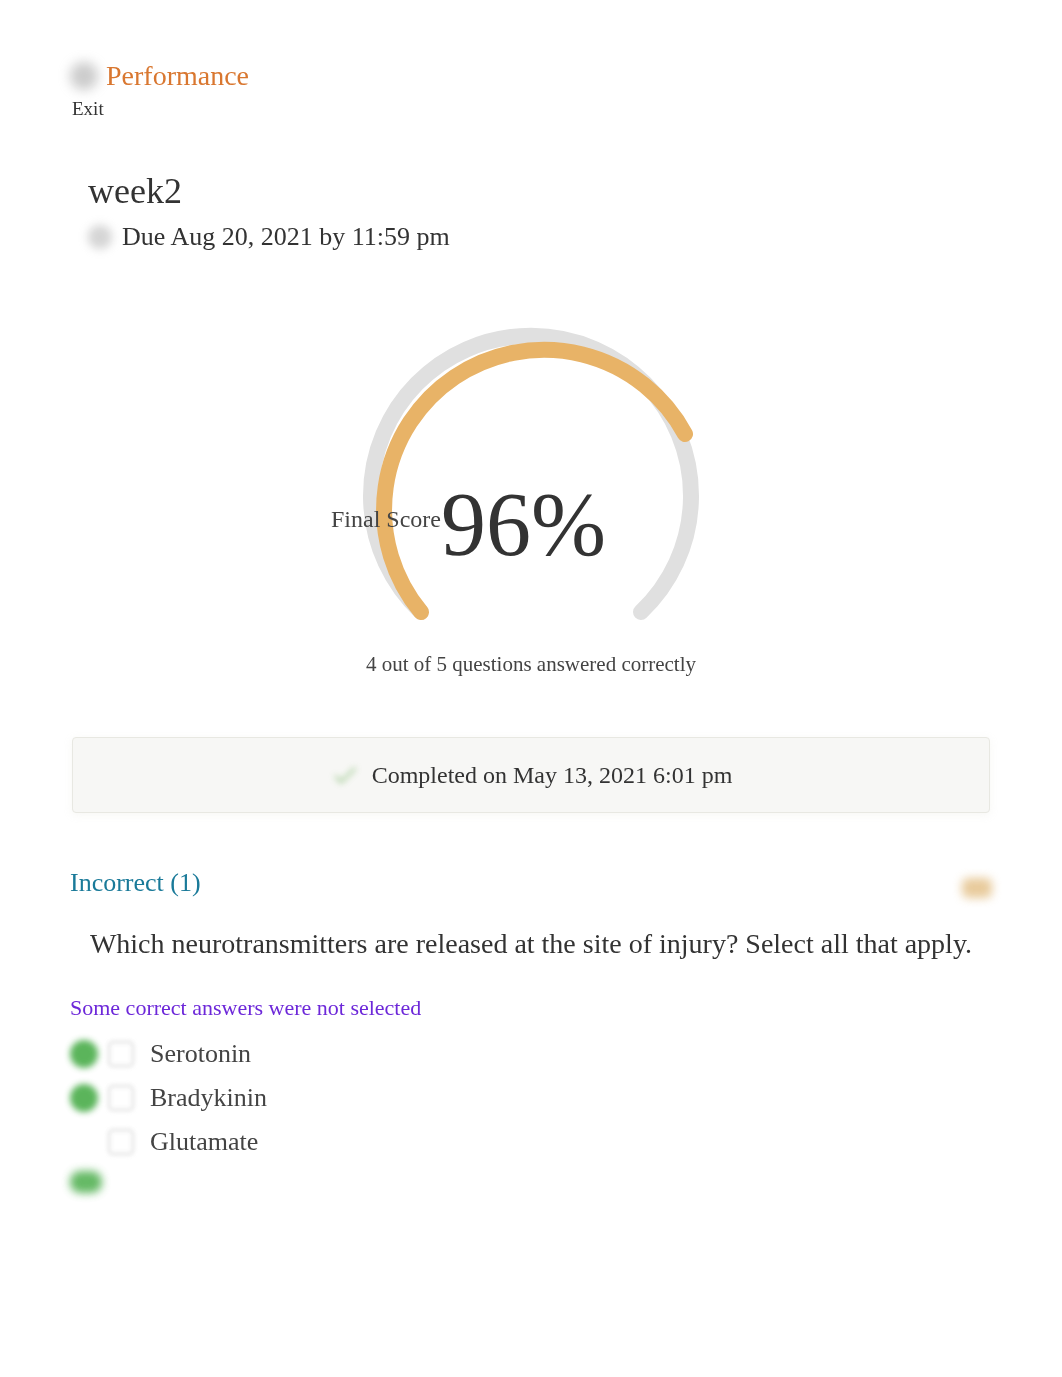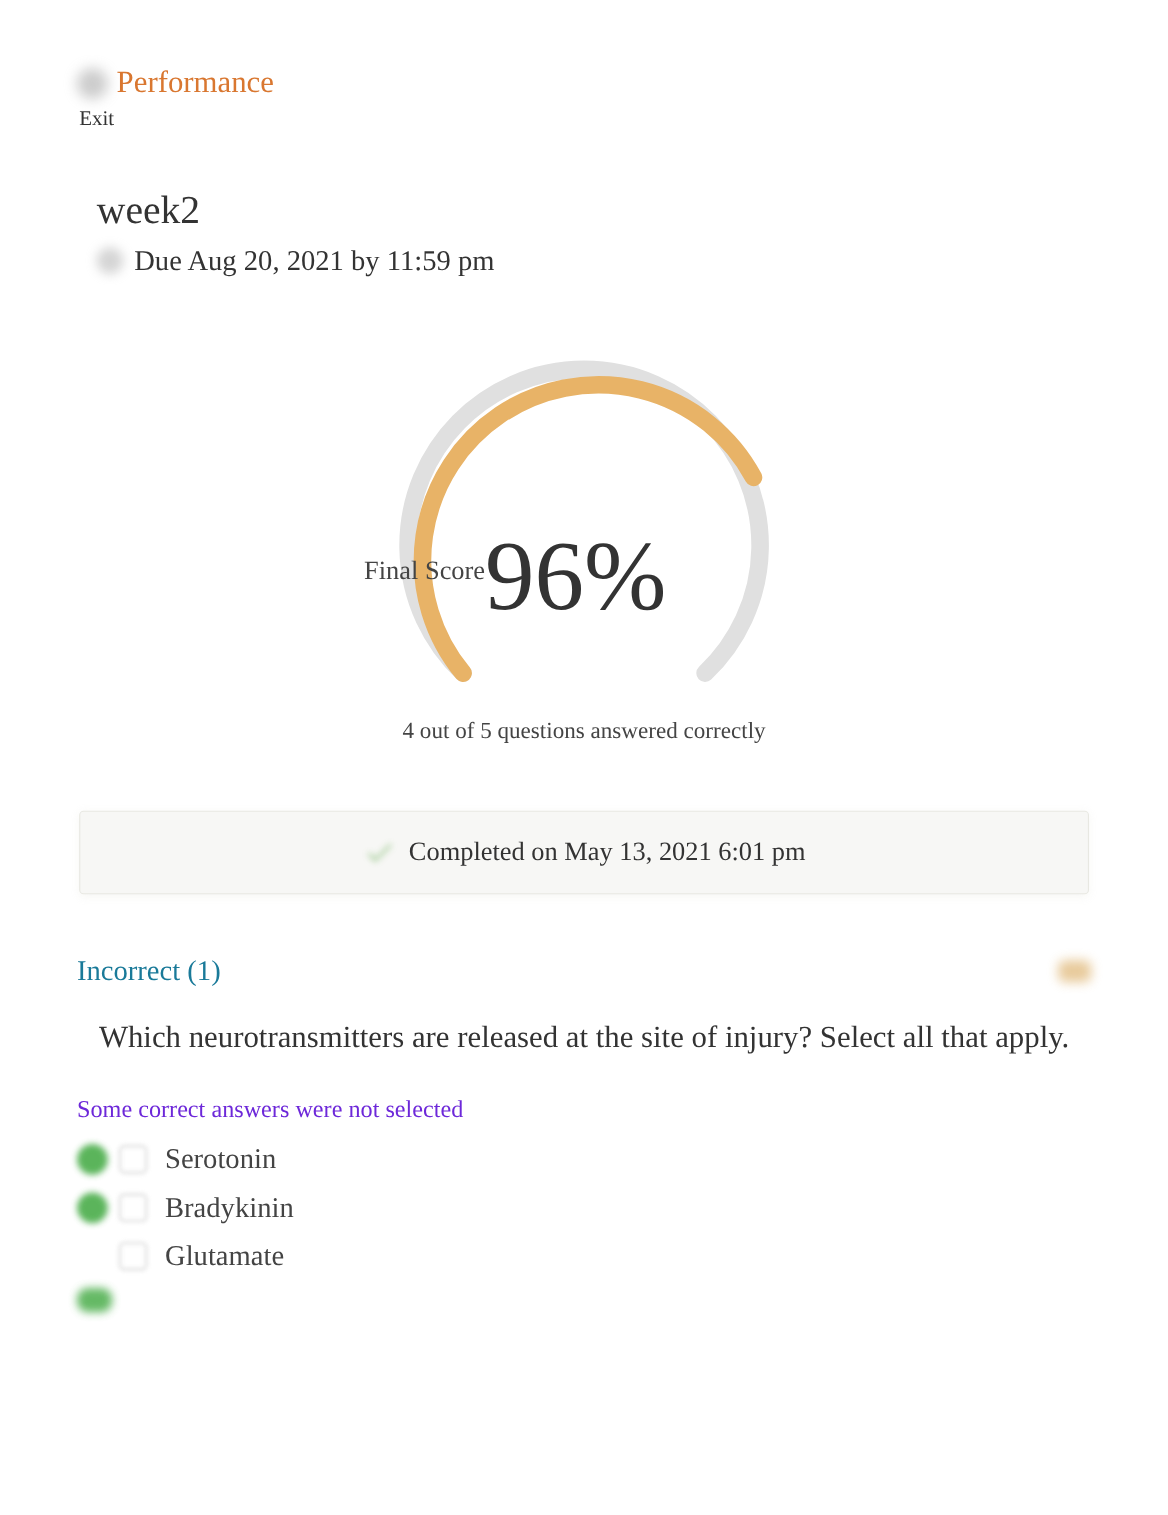--- a/index.html
+++ b/index.html
@@ -129,21 +129,21 @@
       filter: blur(3px);
       opacity: 0.7;
     }
     .check-svg { fill: #7cb76a; }
     .completion-text {
       font-size: 24px;
       color: #333;
     }
     .incorrect-header-row {
       display: flex;
-      align-items: center;
+      align-items: flex-end;
       justify-content: space-between;
       margin-top: 55px;
       margin-bottom: 25px;
     }
     .incorrect-label {
       color: #1a7a99;
       font-size: 26px;
     }
     .blur-right {
       width: 30px;

